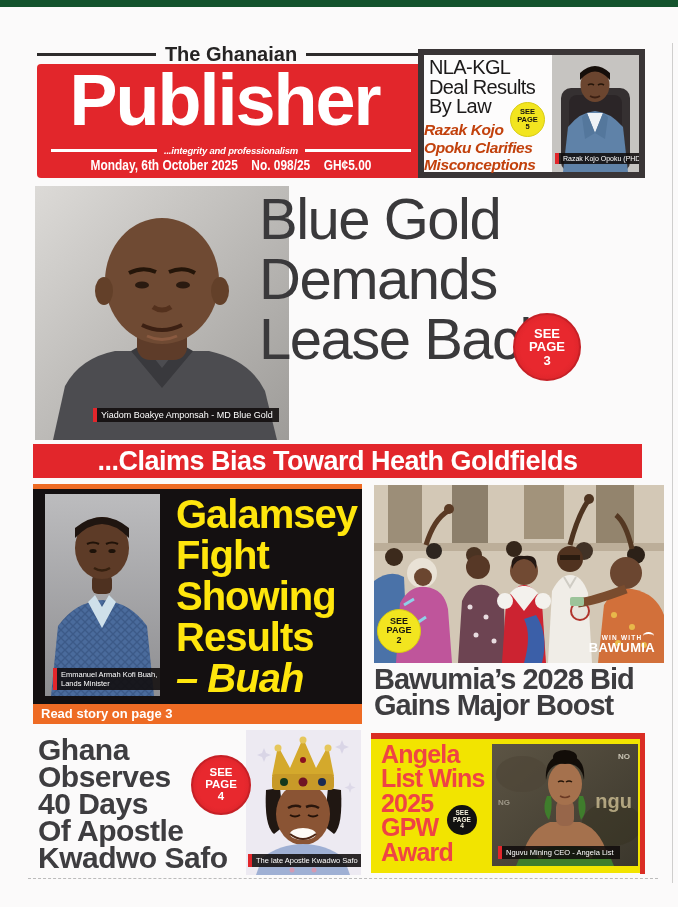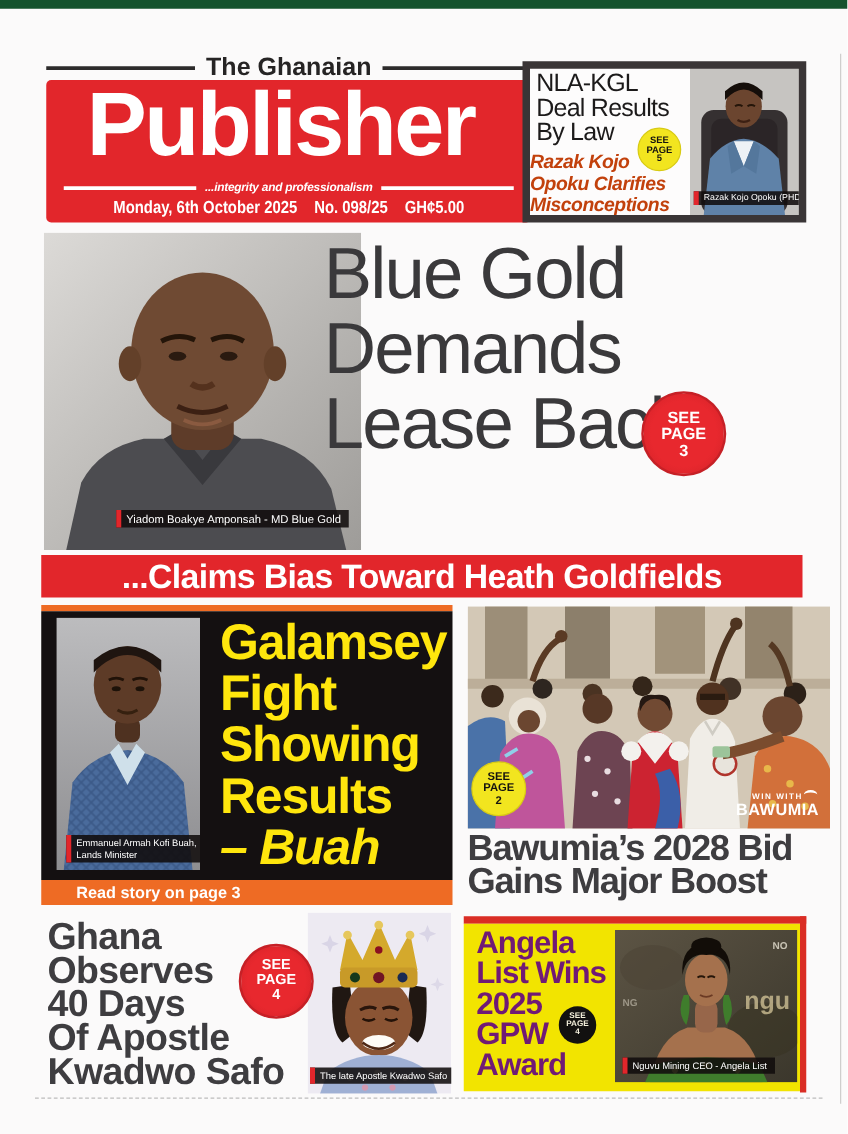--- a/index.html
+++ b/index.html
@@ -55,38 +55,38 @@
          color:#fff;font-weight:bold;font-size:27px;display:flex;
          align-items:center;justify-content:center;letter-spacing:-0.5px;z-index:3;}
 
   
   .gal-top{position:absolute;left:33px;top:477px;width:329px;height:5px;background:#ee6b24;}
   .gal-box{position:absolute;left:33px;top:482px;width:329px;height:215px;background:#141011;}
   .gal-hl{position:absolute;left:176px;top:487px;font-weight:bold;color:#ffe60d;
           font-size:40px;line-height:41px;letter-spacing:-1px;}
   .gal-attr{font-style:italic;}
   .gal-foot{position:absolute;left:33px;top:697px;width:329px;height:20px;background:#ee6b24;
-            color:#fff;font-weight:bold;font-size:13px;line-height:20px;padding-left:28px;box-sizing:border-box;}
+            color:#fff;font-weight:bold;font-size:13px;line-height:20px;padding-left:8px;box-sizing:border-box;}
 
   .baw-hl{position:absolute;left:374px;top:660px;font-weight:bold;color:#3e3d40;
           font-size:29px;line-height:25.5px;letter-spacing:-1px;}
   .watermark{position:absolute;left:583px;top:627px;width:78px;text-align:center;color:#fff;z-index:5;}
   .wm-small{font-size:6.5px;font-weight:bold;letter-spacing:1.2px;}
   .wm-big{font-size:13px;font-weight:bold;letter-spacing:.4px;line-height:1;}
   .wm-arc{position:absolute;right:7px;top:-2px;width:11px;height:6px;border-top:2px solid #fff;
           border-radius:50% 50% 0 0;}
 
   .safo-hl{position:absolute;left:38px;top:729px;font-weight:bold;color:#3e3d40;
            font-size:30px;line-height:27px;letter-spacing:-0.5px;z-index:2;}
 
   
   .ang-bt{position:absolute;left:371px;top:726px;width:274px;height:6px;background:#da2d24;}
   .ang-br{position:absolute;left:640px;top:726px;width:5px;height:141px;background:#da2d24;}
   .ang-box{position:absolute;left:371px;top:732px;width:269px;height:134px;background:#f2e400;}
-  .ang-hl{position:absolute;left:381px;top:735px;font-weight:bold;color:#701a75;
+  .ang-hl{position:absolute;left:381px;top:735px;font-weight:bold;color:#ef4444;
           font-size:25px;line-height:24.4px;letter-spacing:-0.8px;z-index:2;}
   .bg-word{position:absolute;font-weight:bold;color:#d6c79a;z-index:1;}
 
   .dash-line{position:absolute;left:28px;top:871px;width:630px;border-top:1px dashed #9a9a9a;opacity:.65;}
   .bottom-bar{position:absolute;left:0;top:900px;width:678px;height:7px;background:#111;}
   .edge-line{position:absolute;left:672px;top:36px;width:1px;height:840px;background:#cfcecd;}
 </style>
 </head>
 <body>
 

